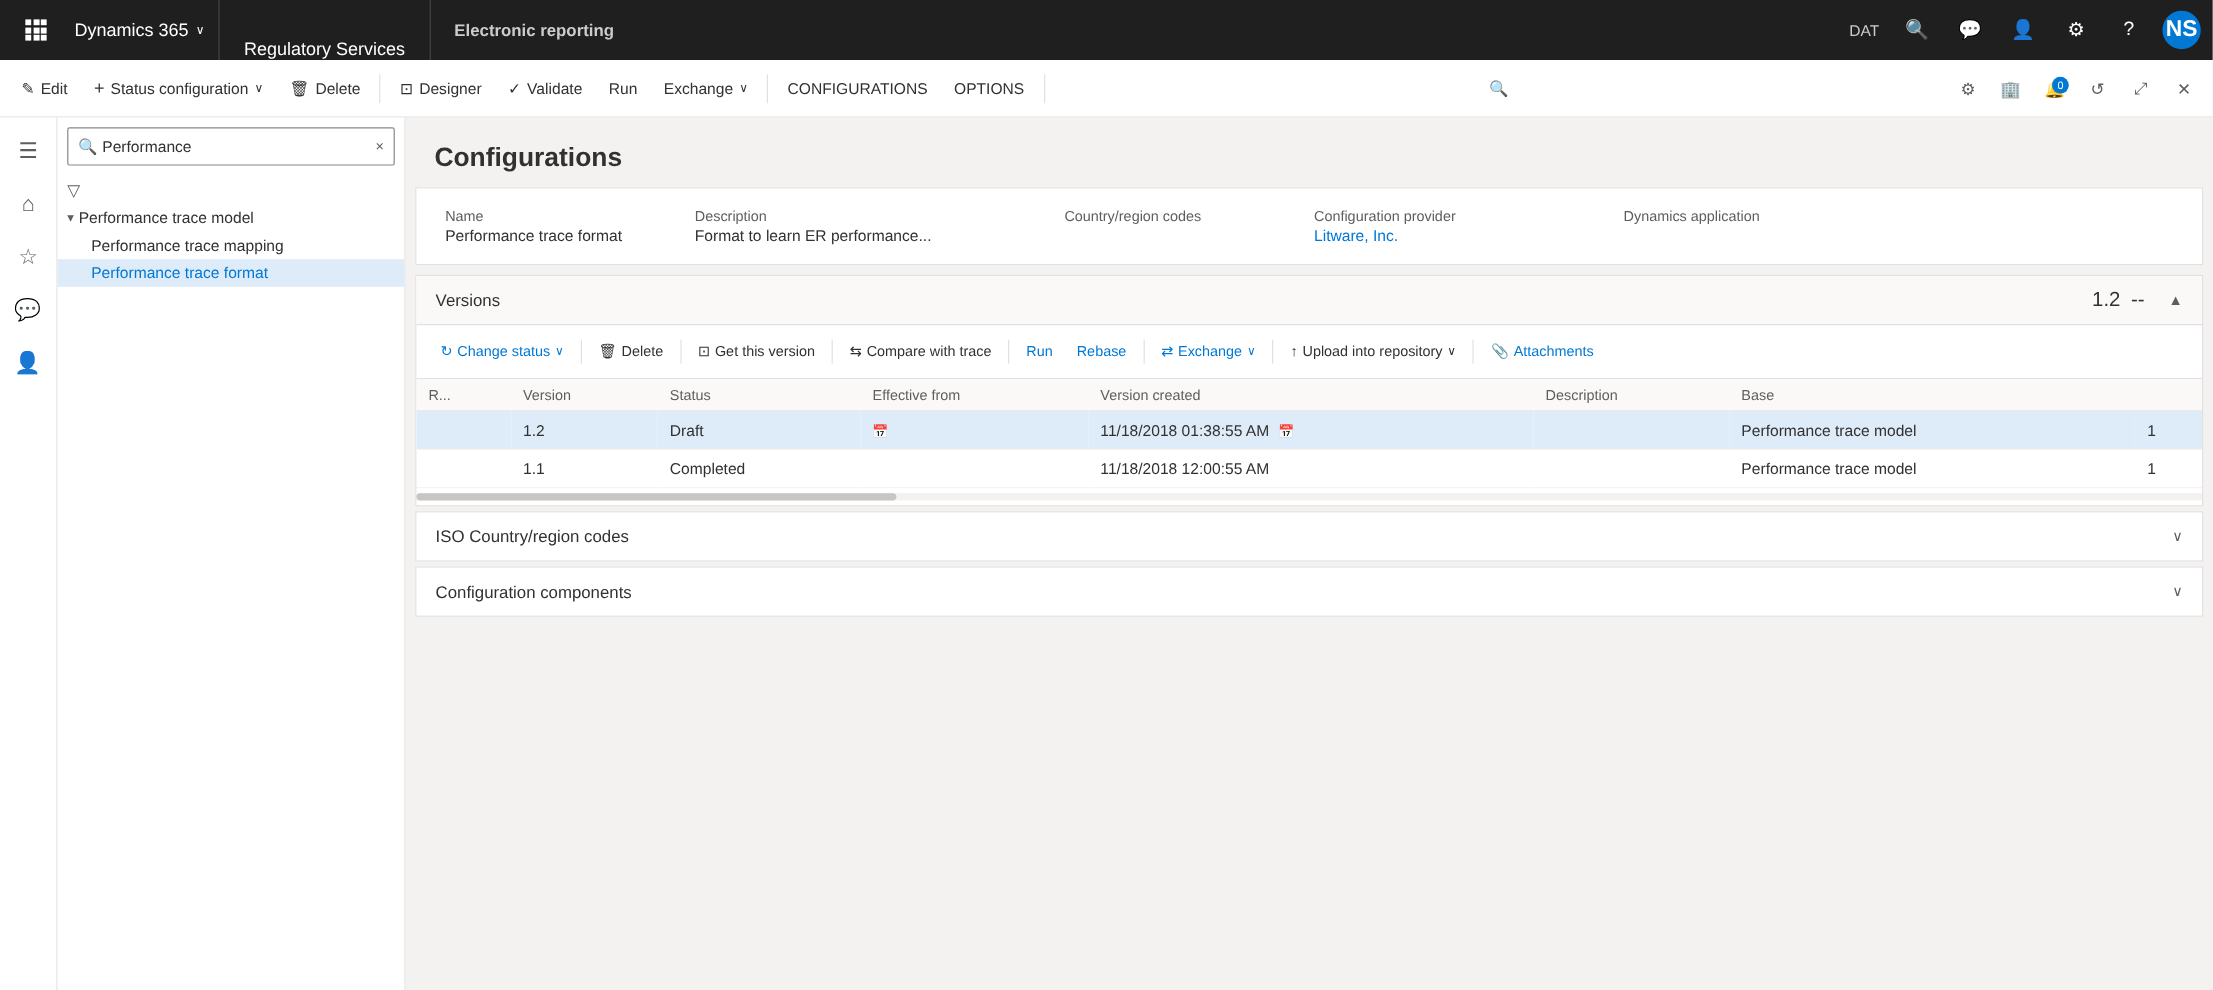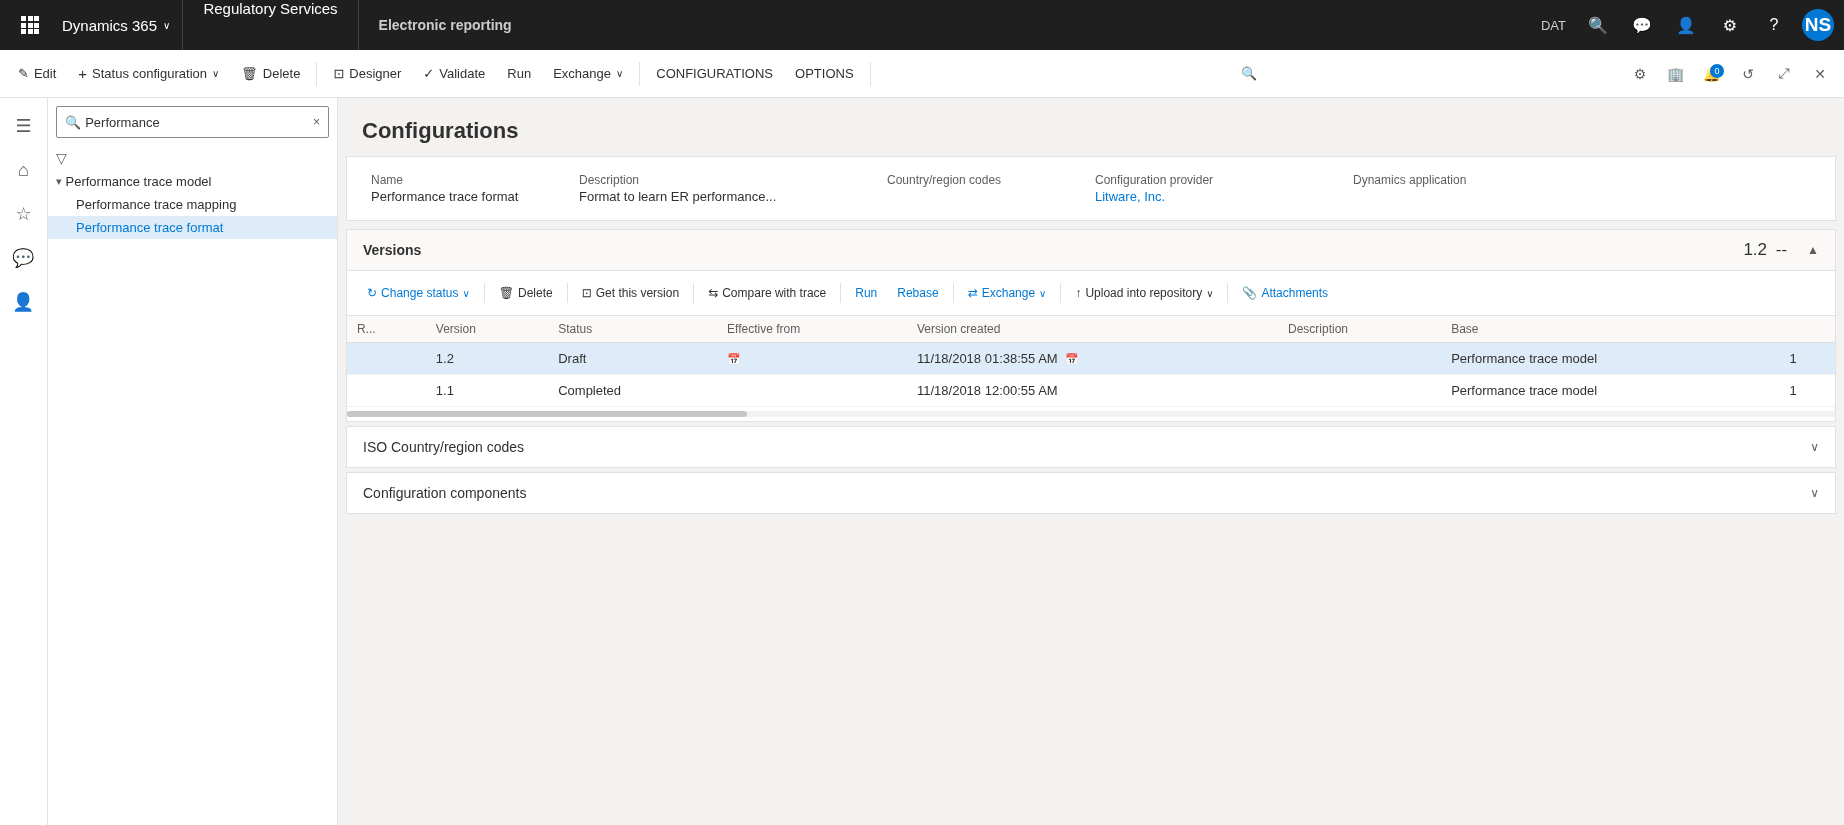--- a/index.html
+++ b/index.html
@@ -27,21 +27,21 @@
       height: 100%;
       gap: 6px;
       cursor: pointer;
     }
     .top-nav-d365 span { font-size: 15px; font-weight: 400; }
     .top-nav-reg {
       padding: 0 20px;
       font-size: 15px;
       border-right: 1px solid #444;
       height: 100%;
-      display: flex; align-items: flex-start;
+      display: flex; align-items: flex-end;
     }
     .top-nav-er {
       padding: 0 20px;
       font-size: 14px;
       color: #ccc;
       flex: 1;
       display: flex; align-items: center; font-weight: bold;
     }
     .top-nav-right {
       display: flex; align-items: center; gap: 4px;
@@ -197,21 +197,21 @@
       border: 1px solid #e1e1e1;
     }
     .panel-header {
       display: flex; align-items: center;
       padding: 10px 16px;
       border-bottom: 1px solid #e1e1e1;
       background: #faf9f8;
       cursor: pointer;
     }
     .panel-header-title {
-      font-size: 14px; font-weight: 700; color: #323130; flex: 1;
+      font-size: 14px; font-weight: 400; color: #323130; flex: 1;
     }
     .panel-header-version {
       font-size: 17px; color: #323130; margin-right: 16px; text-align: right;
     }
     .panel-toggle { font-size: 12px; color: #605e5c; }
     .panel-toolbar {
       display: flex; align-items: center;
       padding: 8px 12px;
       border-bottom: 1px solid #e1e1e1;
       gap: 4px;

